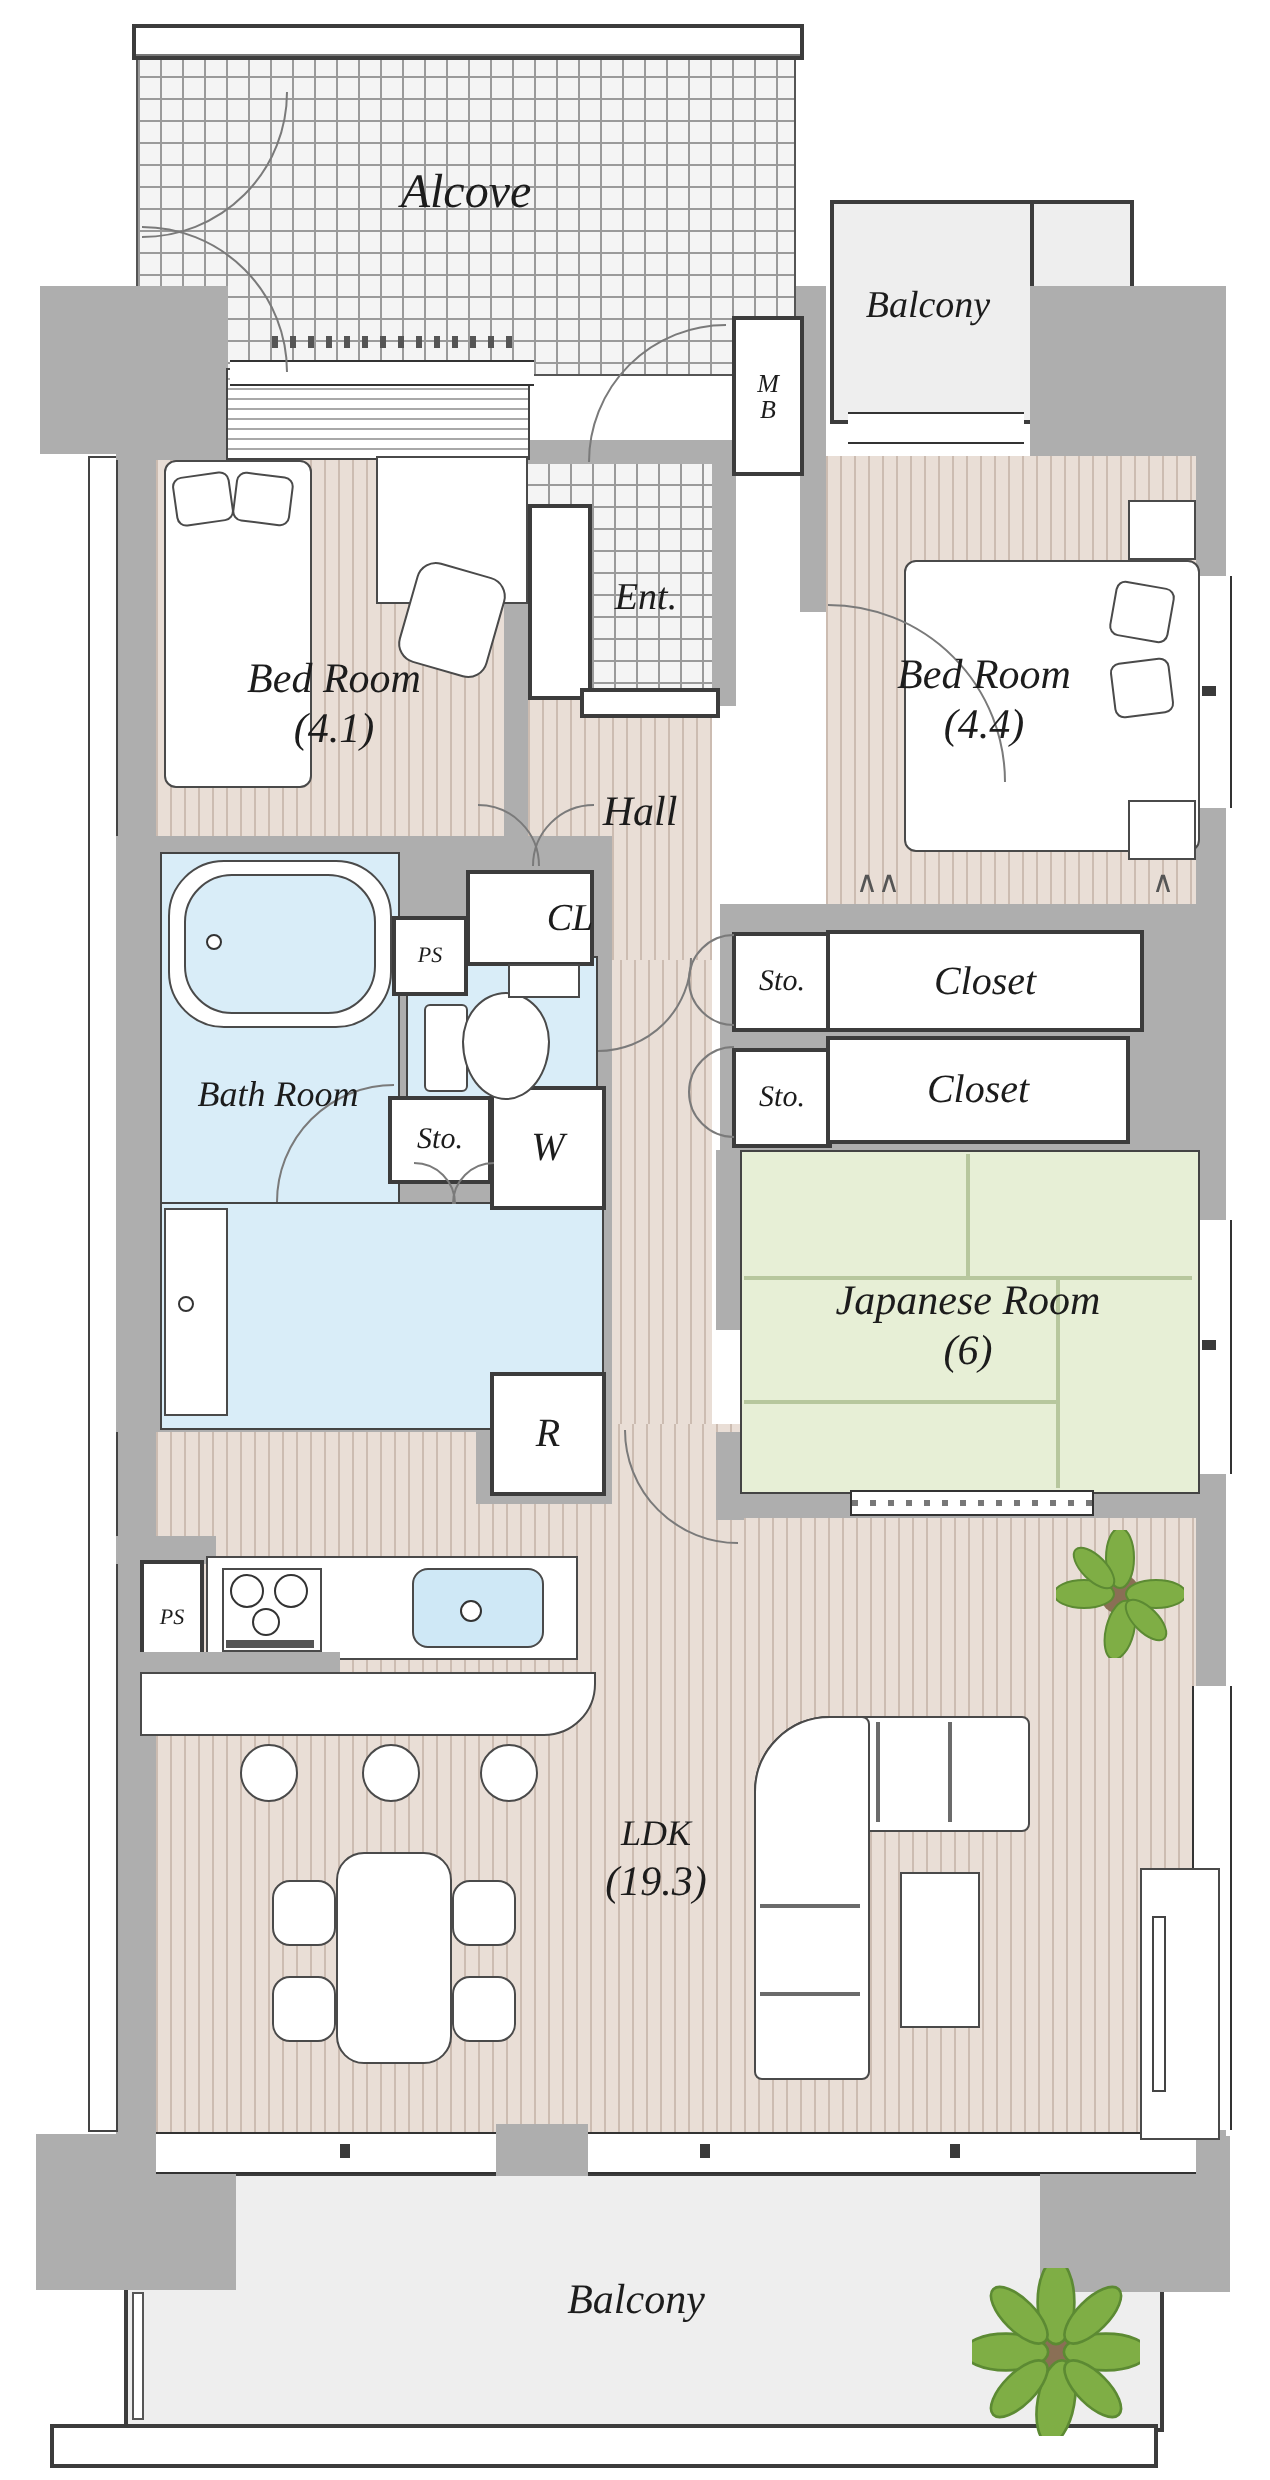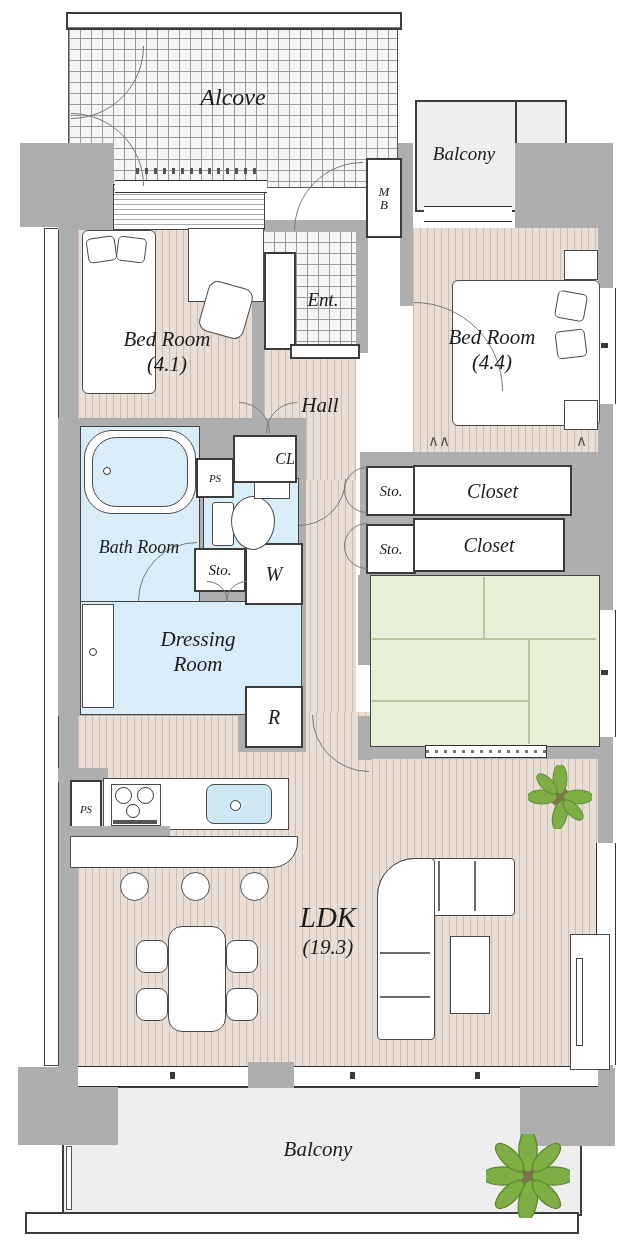--- a/index.html
+++ b/index.html
@@ -101,21 +101,21 @@
   <div class="tl" style="left:372px;top:638px;width:224px;height:2px;"></div>
   <div class="tl" style="left:528px;top:640px;width:2px;height:104px;"></div>
   <div class="tl" style="left:372px;top:700px;width:156px;height:2px;"></div>
   <div class="abs" style="left:425px;top:745px;width:120px;height:11px;background:#fff;border:1.5px solid #333;background-image:repeating-linear-gradient(90deg,#777 0 3px,transparent 3px 9px);background-size:100% 3px;background-position:center;background-repeat:no-repeat;"></div>
 
   <div class="wbox" style="left:366px;top:158px;width:32px;height:76px;">
     <span style="font-size:13px;">M</span>
     <span style="font-size:13px;">B</span>
   </div>
   <div class="wbox" style="left:233px;top:435px;width:60px;height:44px;">
-    <span style="font-size:16px;margin-left:40px;">CL</span>
+    <span style="font-size:19px;margin-left:40px;">CL</span>
   </div>
   <div class="wbox" style="left:196px;top:458px;width:34px;height:36px;">
     <span style="font-size:11px;">PS</span>
   </div>
   <div class="wbox" style="left:194px;top:548px;width:48px;height:40px;">
     <span style="font-size:15px;">Sto.</span>
   </div>
   <div class="wbox" style="left:245px;top:543px;width:54px;height:58px;">
     <span style="font-size:20px;">W</span>
   </div>
@@ -237,23 +237,23 @@
   <div class="lab" style="left:167px;top:352px;font-size:21px;">
     <div>Bed Room</div>
     <div>(4.1)</div>
   </div>
   <div class="lab" style="left:492px;top:350px;font-size:21px;">
     <div>Bed Room</div>
     <div>(4.4)</div>
   </div>
   <div class="lab" style="left:320px;top:406px;font-size:21px;">Hall</div>
   <div class="lab" style="left:139px;top:548px;font-size:18px;">Bath Room</div>
-  <div class="lab" style="left:198px;top:652px;font-size:21px;">
-    <div>Dressing</div>
-    <div>Room</div>
+  <div class="lab" style="left:484px;top:663px;font-size:21px;">
+    <div>Japanese Room</div>
+    <div>(6)</div>
   </div>
   <div class="lab" style="left:328px;top:930px;">
-    <div style="font-size:29px;">LDK</div>
+    <div style="font-size:18px;">LDK</div>
     <div style="font-size:21px;">(19.3)</div>
   </div>
   <div class="lab" style="left:318px;top:1150px;font-size:21px;">Balcony</div>
 
 </div>
 
 </body></html>

